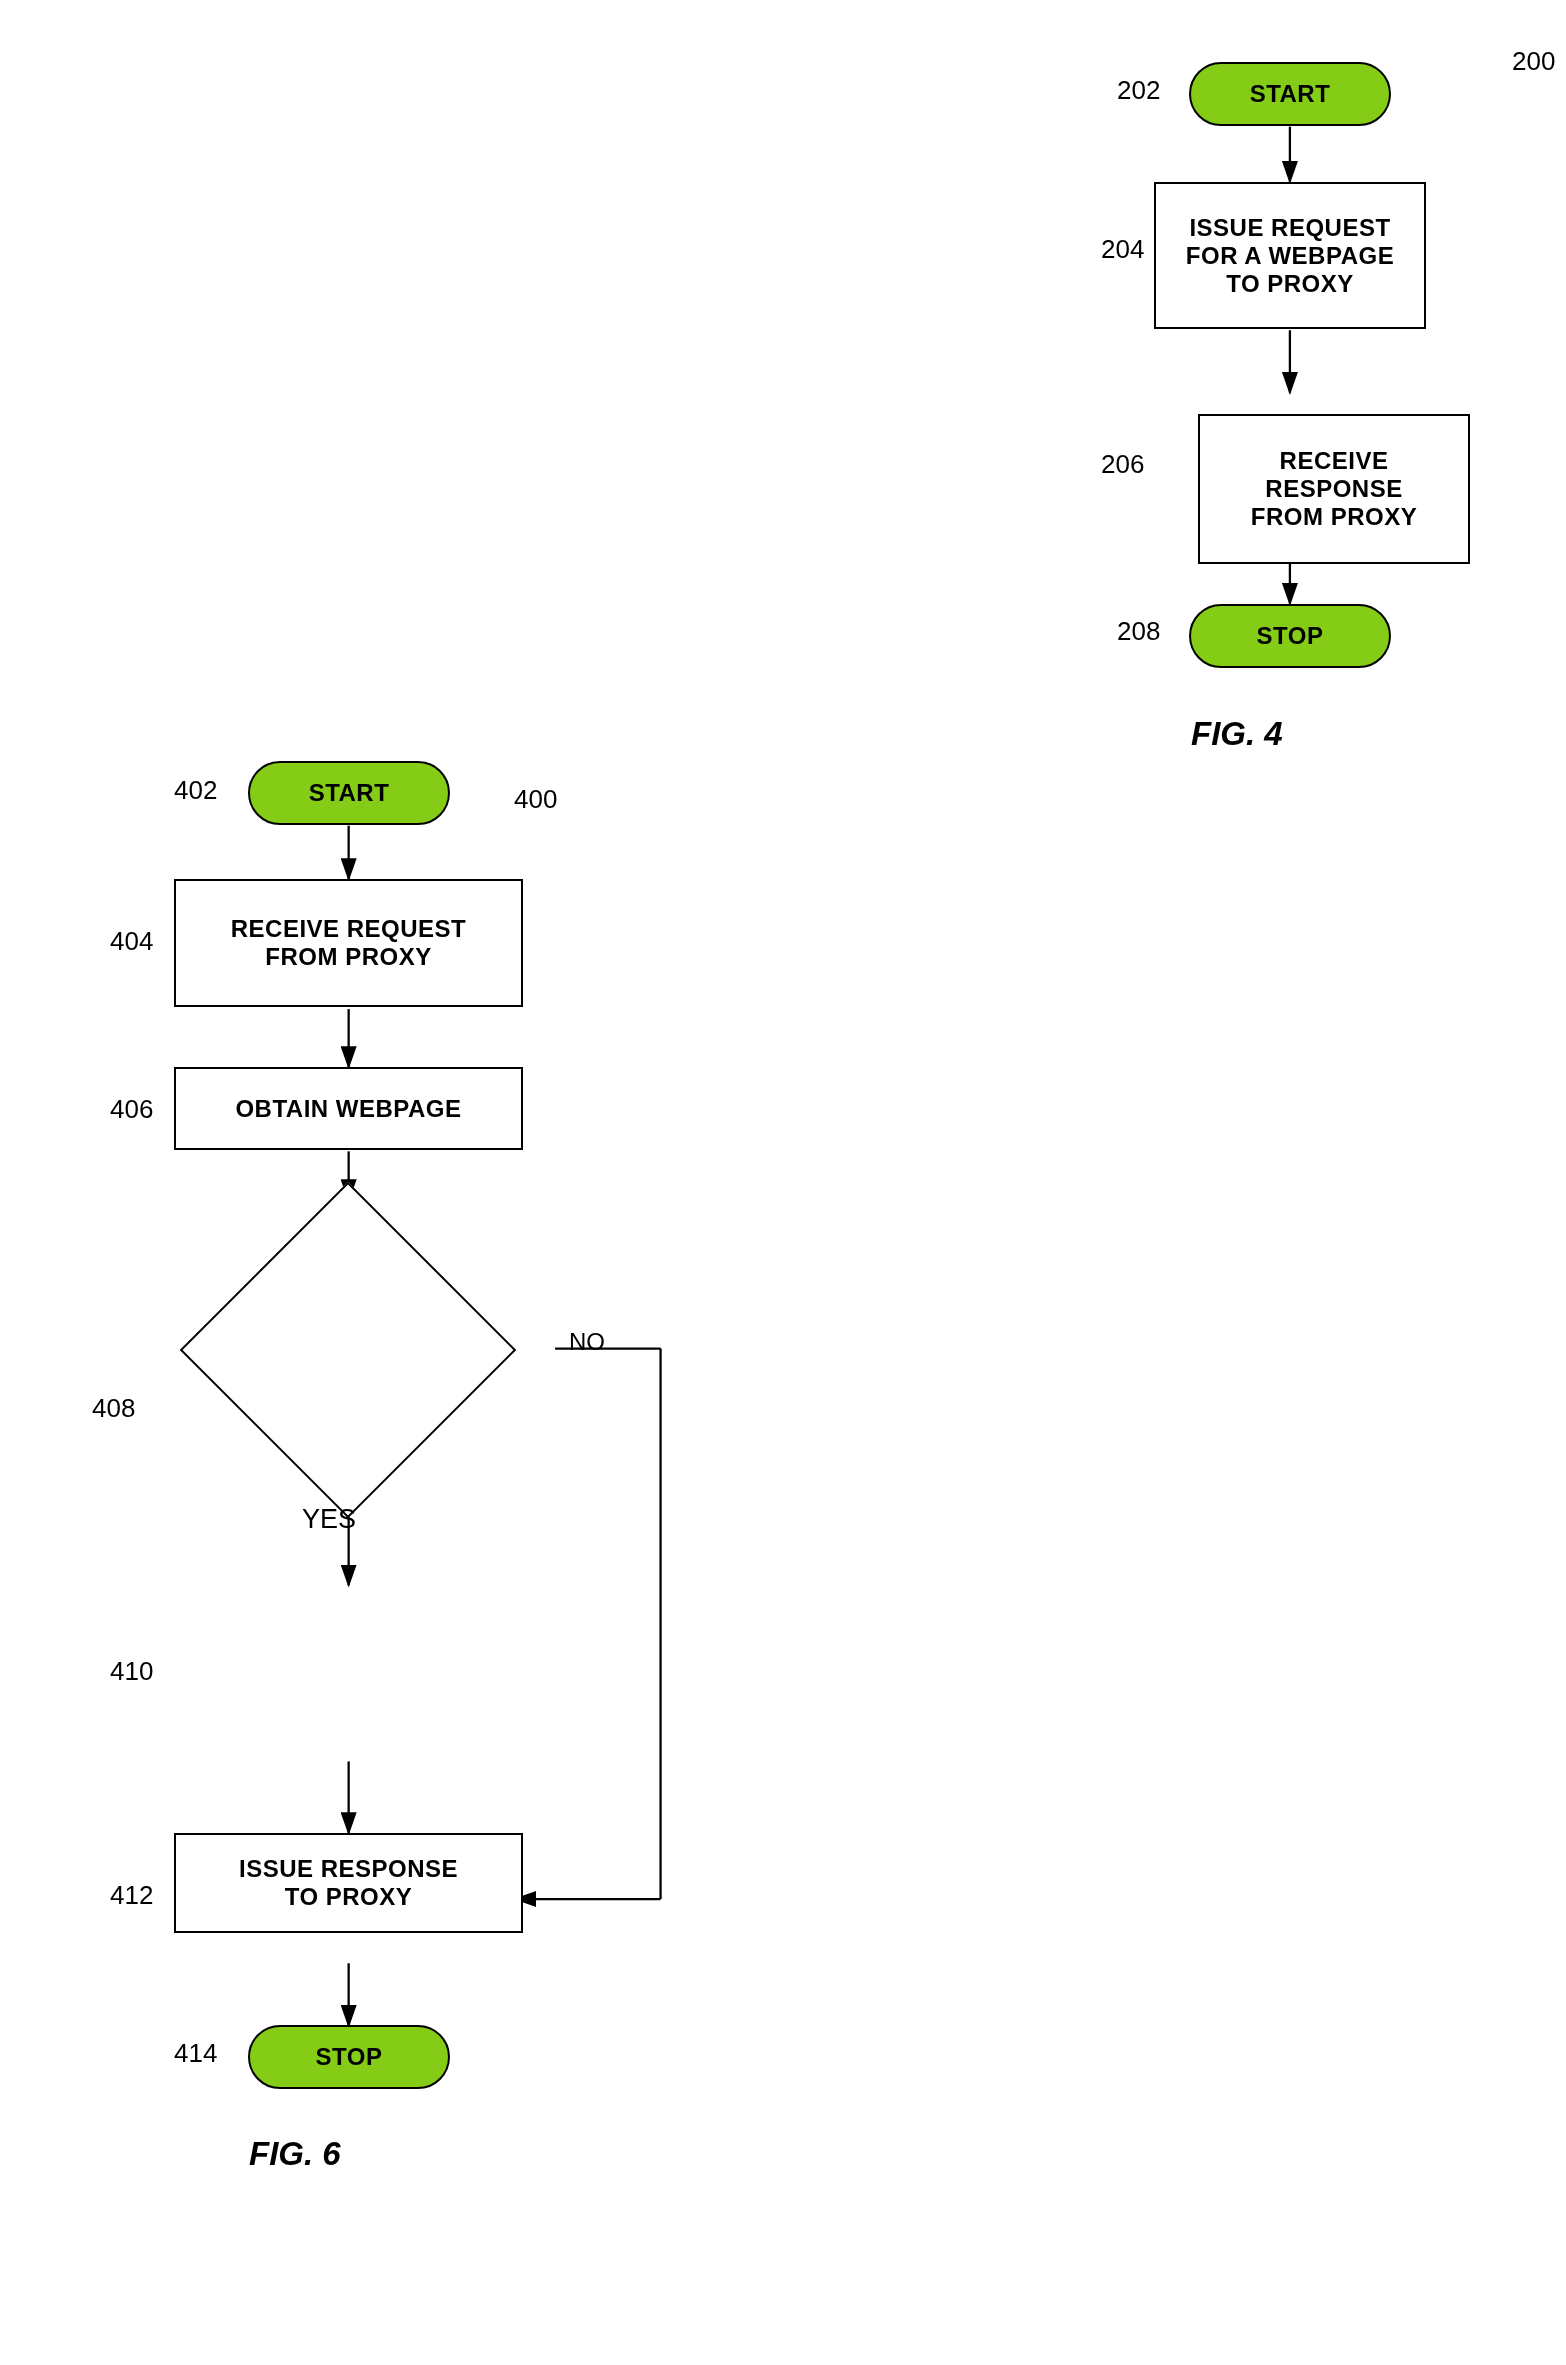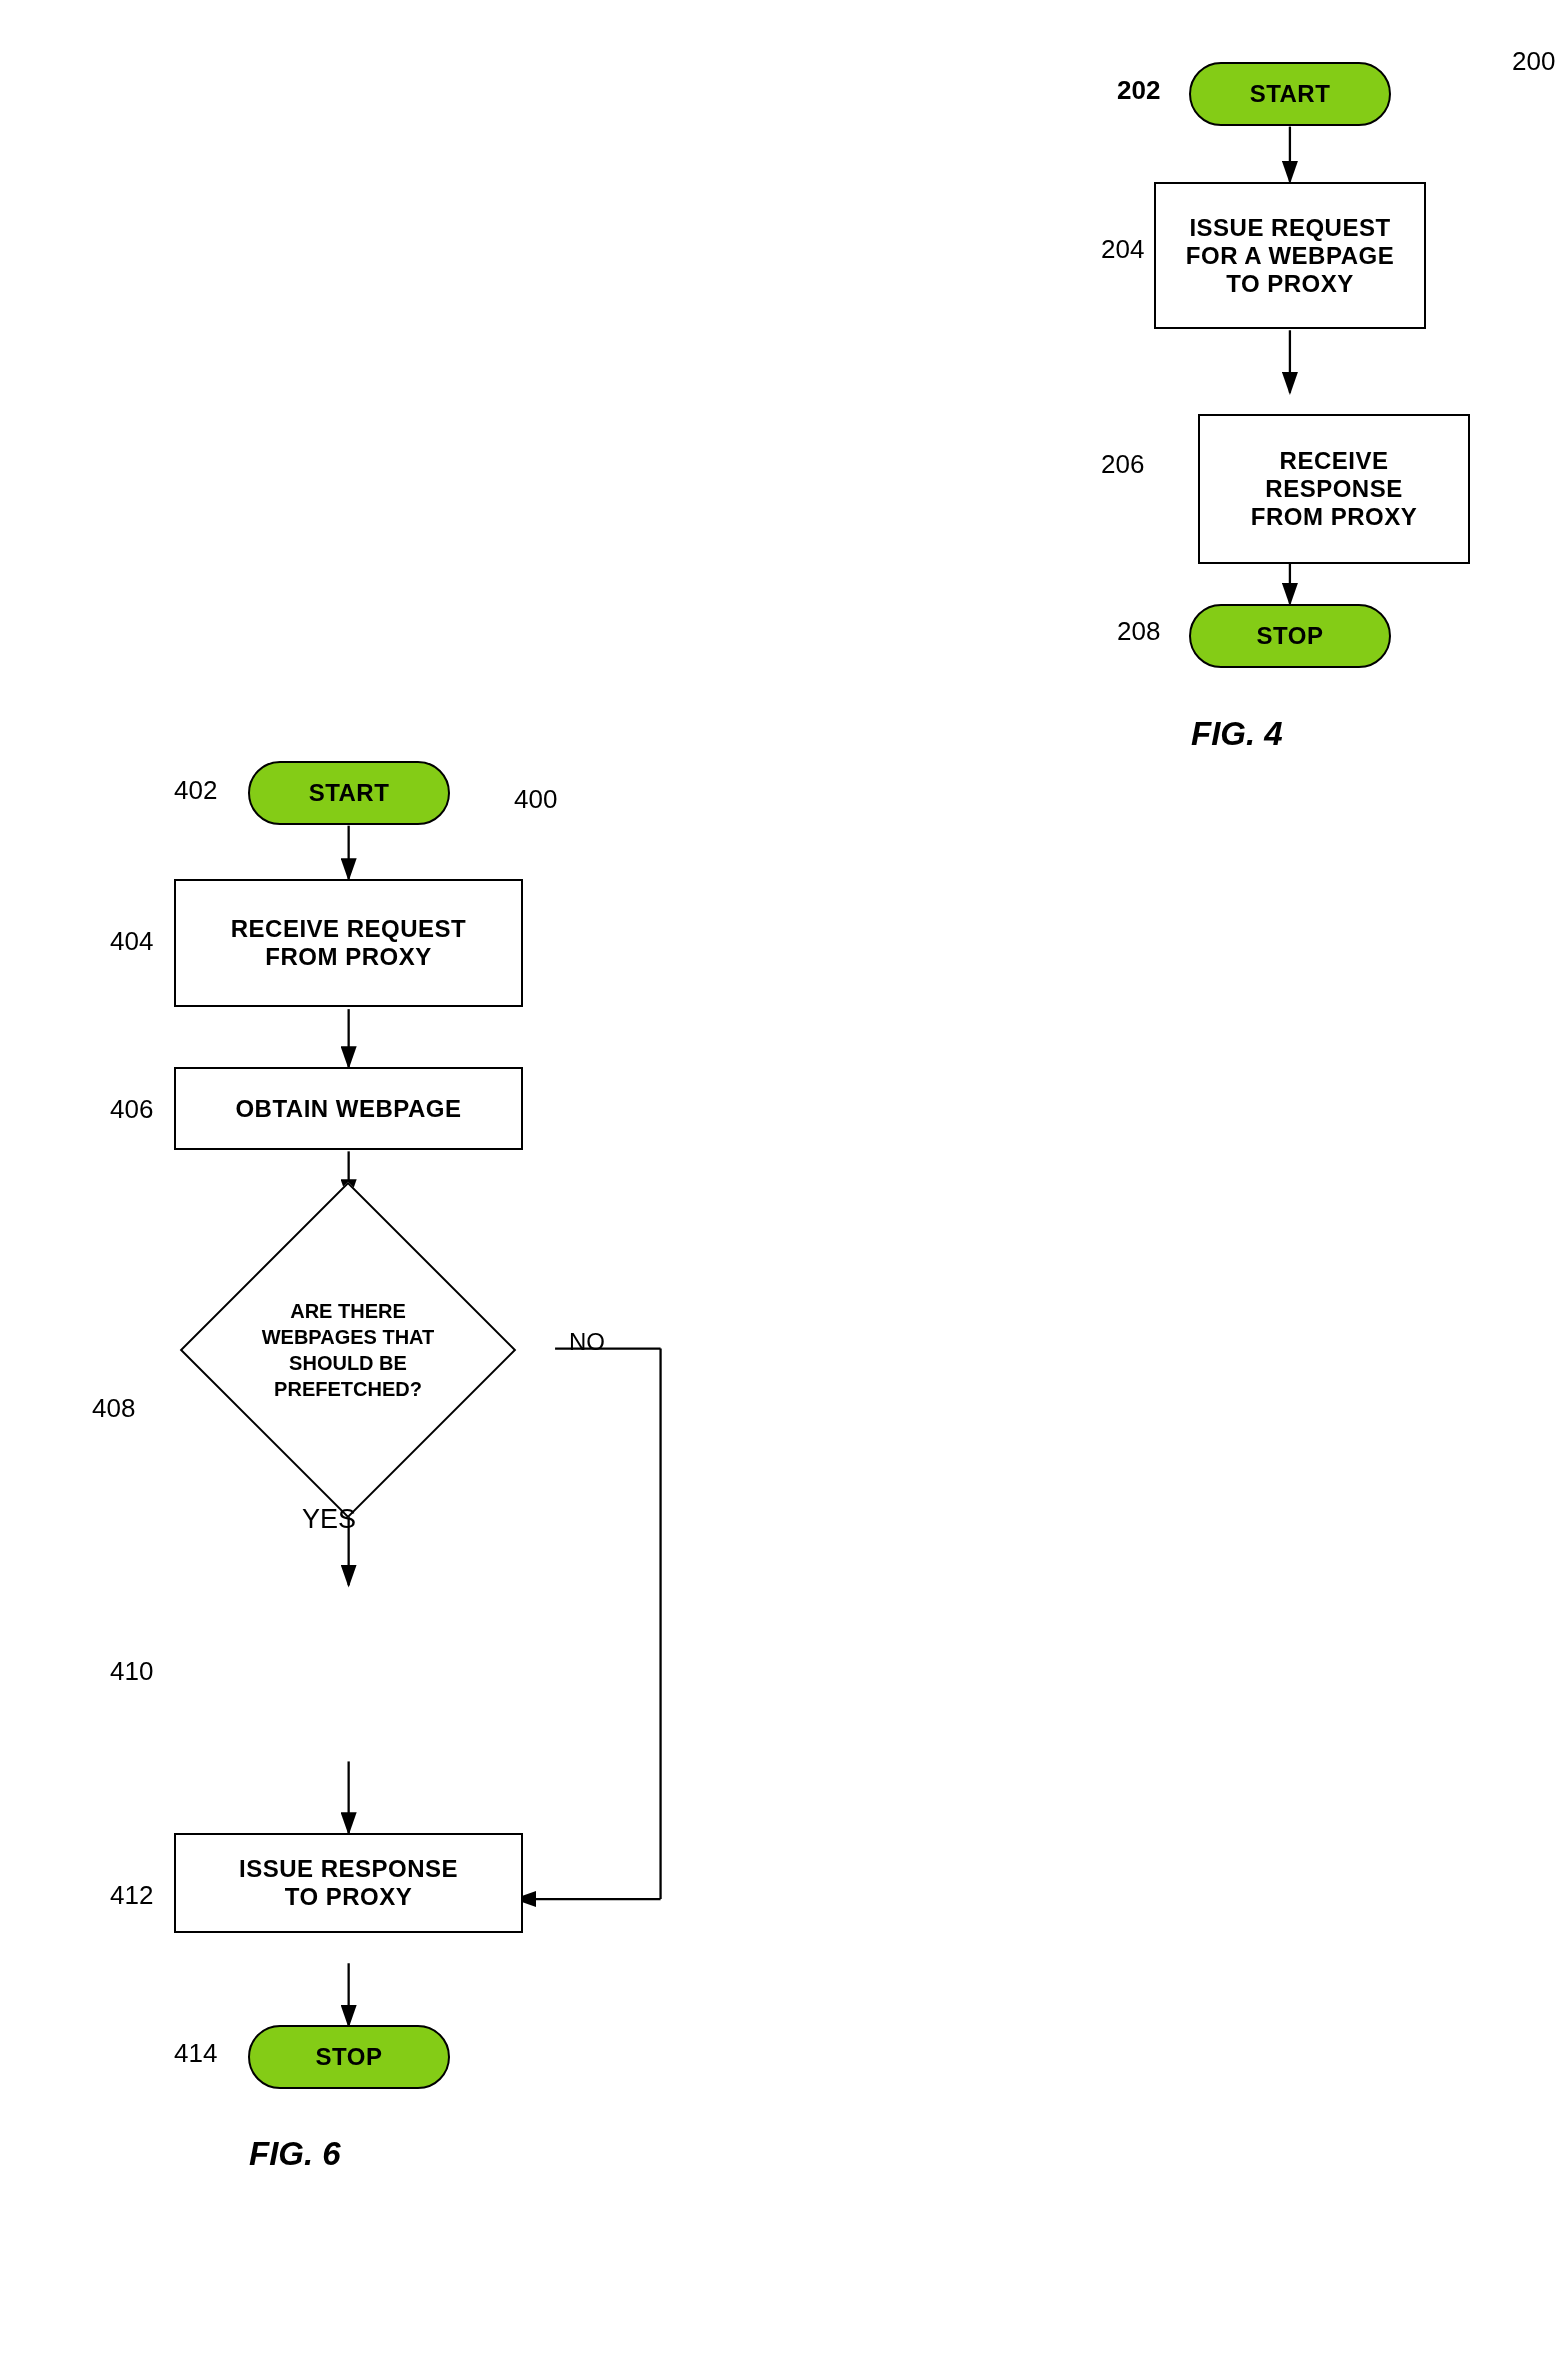--- a/index.html
+++ b/index.html
@@ -129,21 +129,21 @@
     <line x1="720" y1="2070" x2="562" y2="2070" stroke="#000" stroke-width="2.5" marker-end="url(#arrowhead)"></line>
 
   </svg>
 
   <div class="label" style="left:1512px; top:46px;">200</div>
 
   <div class="node oval" style="left:1189px; top:62px; width:202px; height:64px;">
     <span>START</span>
   </div>
 
-  <div class="label" style="left:1117px; top:75px;font-weight:bold;">202</div>
+  <div class="label" style="left:1117px; top:75px;">202</div>
 
   <div class="node rect" style="left:1154px; top:182px; width:272px; height:147px; white-space: pre-line;">
     <span>ISSUE REQUEST
 FOR A WEBPAGE
 TO PROXY</span>
   </div>
 
   <div class="label" style="left:1101px; top:234px;">204</div>
 
   <div class="node rect" style="left:1154px; top:414px; width:272px; height:150px; white-space: pre-line; margin-left: 44px;">
@@ -178,25 +178,20 @@
   <div class="label" style="left:110px; top:926px;">404</div>
 
   <div class="node rect" style="left:174px; top:1067px; width:349px; height:83px;">
     <span>OBTAIN WEBPAGE</span>
   </div>
 
   <div class="label" style="left:110px; top:1094px;">406</div>
 
   <div class="diamond-wrap" style="position:absolute; left:139px; top:1200px; width:418px; height:299px;">
     <div class="diamond" style="width:238px; height:238px;"></div>
-    <div class="diamond-text" style="font-size:20px; max-width:220px;">
-      <span>ARE THERE
-WEBPAGES THAT SHOULD BE
-PREFETCHED?</span>
-    </div>
   </div>
 
   <div class="label" style="left:92px; top:1393px;">408</div>
 
   <div class="label" style="left:302px; top:1504px; font-size:27px;">YES</div>
 
   <div class="label" style="left:569px; top:1328px; font-size:24px;">NO</div>
 
 
   <div class="label" style="left:110px; top:1656px;">410</div>

